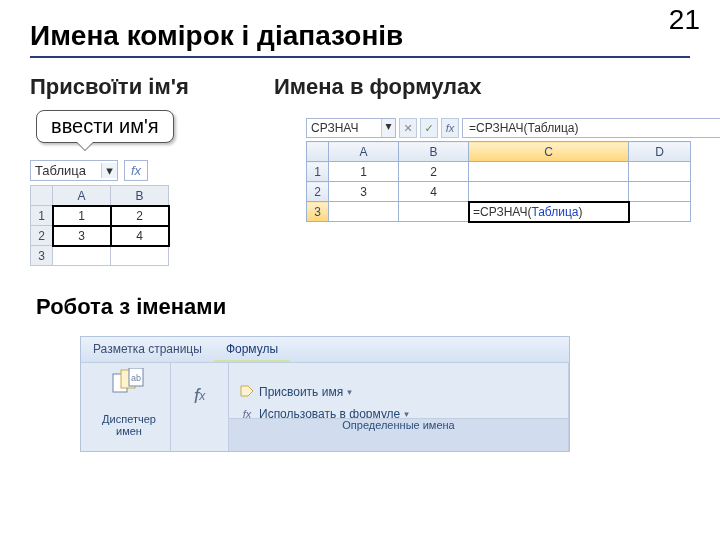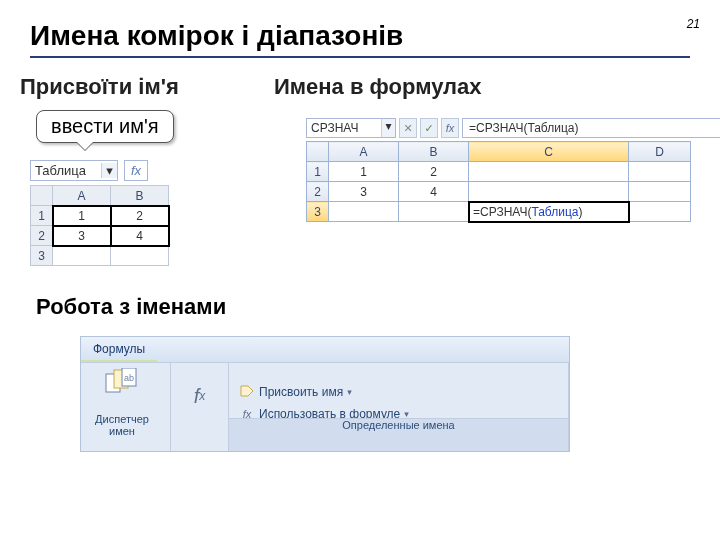--- a/index.html
+++ b/index.html
@@ -8,41 +8,40 @@
     width: 720px;
     height: 540px;
     background: #fff;
     font-family: Arial, sans-serif;
     color: #000;
     position: relative;
     overflow: hidden;
   }
   .page-number {
     position: absolute;
-    top: 17px;
+    top: 4px;
     right: 20px;
-    font-size: 12px;
-    font-style: italic;
+    font-size: 28px;
   }
   .title {
     font-size: 28px;
     font-weight: bold;
     margin: 20px 0 4px 30px;
   }
   .title-rule {
     height: 2px;
     background: #2a3a7a;
     margin: 0 30px 14px 30px;
   }
   .subhead {
     font-size: 22px;
     font-weight: bold;
     color: #222;
   }
-  .sub-left { position:absolute; left:20px; top:74px; }
+  .sub-left { position:absolute; left:30px; top:74px; }
   .sub-right { position:absolute; left:274px; top:74px; }
   .bubble {
     position:absolute; left:36px; top:110px;
     background:#fff; border:1px solid #555; border-radius:8px;
     padding:4px 14px; font-size:20px;
     box-shadow: 2px 2px 3px rgba(0,0,0,.25);
   }
   .bubble:after {
     content:""; position:absolute; left:40px; top:100%;
     border:8px solid transparent; border-top-color:#fff;
@@ -208,24 +207,25 @@
       <td></td>
     </tr>
   </tbody>
     </table>
 </div>
 
 <div class="sub-work">Робота з іменами</div>
 
 <div class="ribbon">
   <div class="tabs">
+    <div class="tab">Разметка страницы</div>
     <div class="tab active">Формулы</div>
   </div>
   <div class="groups">
-    <div class="group" style="width:90px;justify-content:flex-start;">
+    <div class="group" style="width:90px;justify-content:flex-end;">
       <div class="bigbtn">
         <div class="ic">
           <svg width="34" height="28" viewBox="0 0 34 28">
             <rect x="1" y="6" width="14" height="18" fill="#fff" stroke="#6f85a8"></rect>
             <rect x="9" y="2" width="14" height="18" fill="#fdf3cf" stroke="#caa94e"></rect>
             <rect x="17" y="0" width="14" height="18" fill="#fff" stroke="#6f85a8"></rect>
             <text x="24" y="13" font-size="9" fill="#6f85a8" text-anchor="middle">ab</text>
           </svg>
         </div>
         <div class="lbl">

